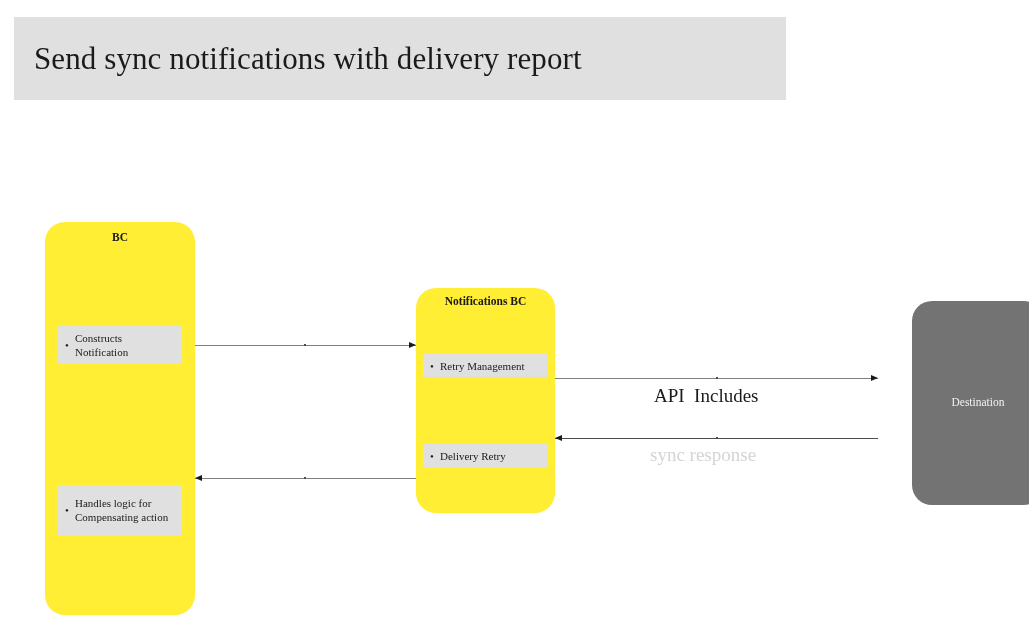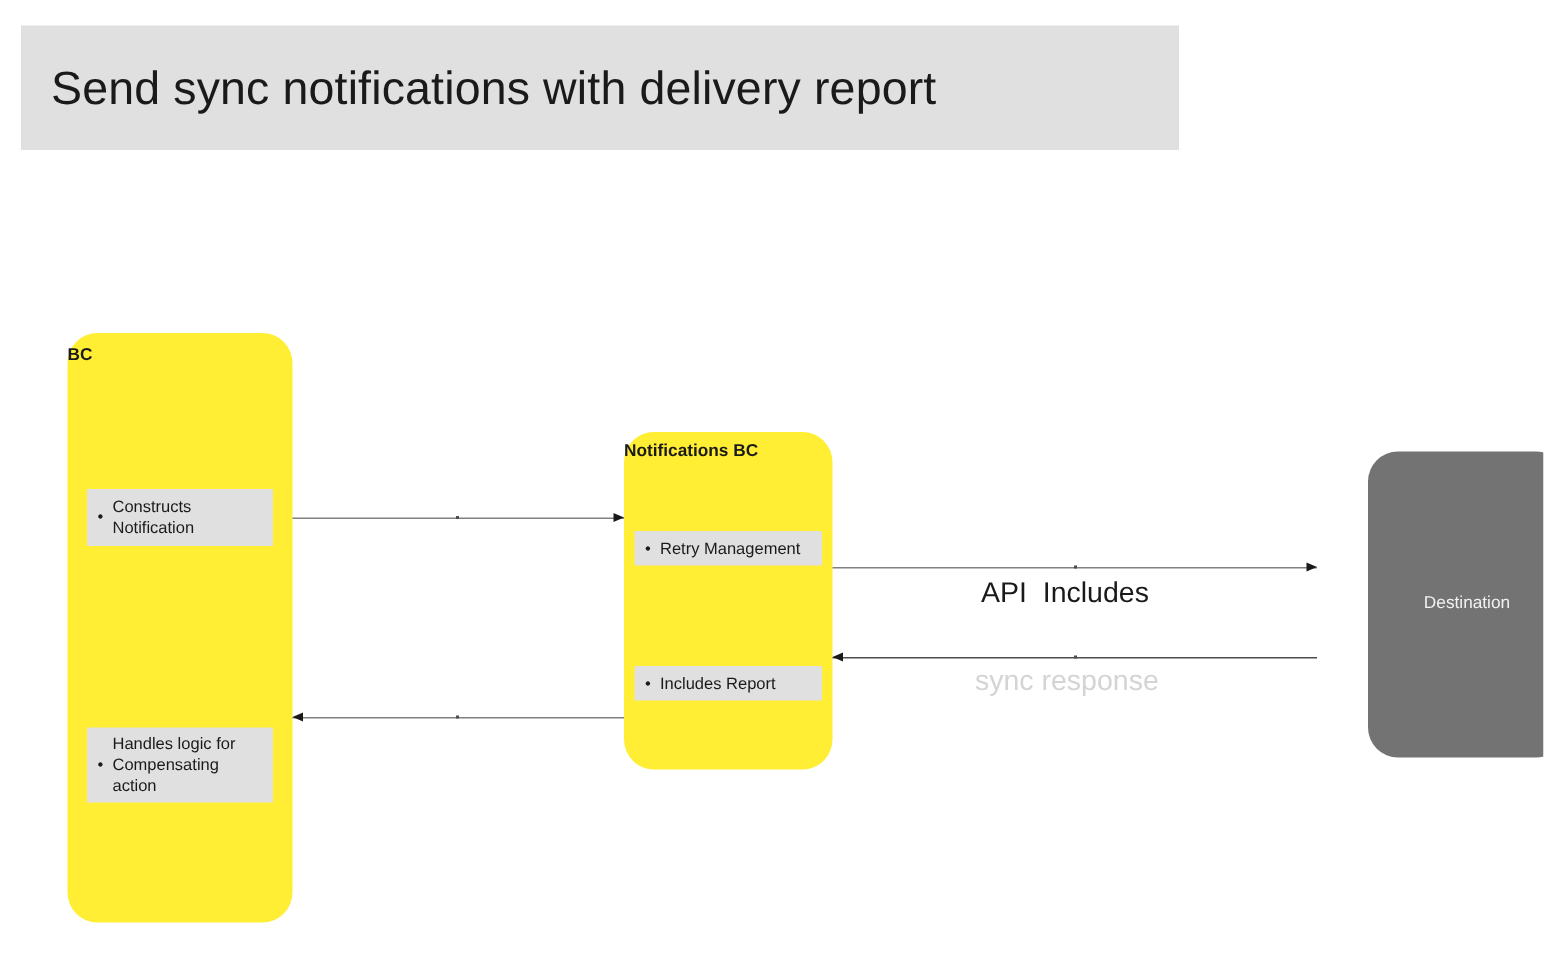--- a/index.html
+++ b/index.html
@@ -6,21 +6,21 @@
     margin: 0;
     padding: 0;
     background: #ffffff;
   }
   #canvas {
     position: relative;
     width: 1029px;
     height: 635px;
     background: #ffffff;
     overflow: hidden;
-    font-family: Liberation Sans, sans-serif;
+    font-family: Liberation Serif, serif;
     border-radius: 17px;
   }
 
   
   .title-banner {
     position: absolute;
     left: 14px;
     top: 17px;
     width: 772px;
     height: 83px;
@@ -42,20 +42,21 @@
     position: absolute;
     border-radius: 20px;
   }
   .lane-yellow { background: #ffee33; }
   .lane-gray   { background: #737373; }
 
   .lane-title {
     position: absolute;
     left: 0;
     right: 0;
+    text-align: center;
     font-size: 11.5px;
     font-weight: bold;
     color: #1a1a1a;
   }
 
   .lane-center-label {
     position: absolute;
     left: 0;
     right: 0;
     text-align: center;
@@ -246,21 +247,21 @@
     <div class="lane-title">Notifications BC</div>
   </div>
 
   <div class="item-box" id="item-retry-management">
     <span class="item-bullet">•</span>
     <span class="item-label">Retry Management</span>
   </div>
 
   <div class="item-box" id="item-delivery-report">
     <span class="item-bullet">•</span>
-    <span class="item-label">Includes Report</span>
+    <span class="item-label">Delivery Retry</span>
   </div>
 
   <div class="lane lane-gray" id="lane-destination">
     <div class="lane-center-label">Destination</div>
   </div>
 
   <div class="connector" id="conn-send-notification"></div>
   <div class="mid-dot" id="dot-send-notification"></div>
   <div class="arrowhead arrow-right" id="arrow-send-notification"></div>
 

